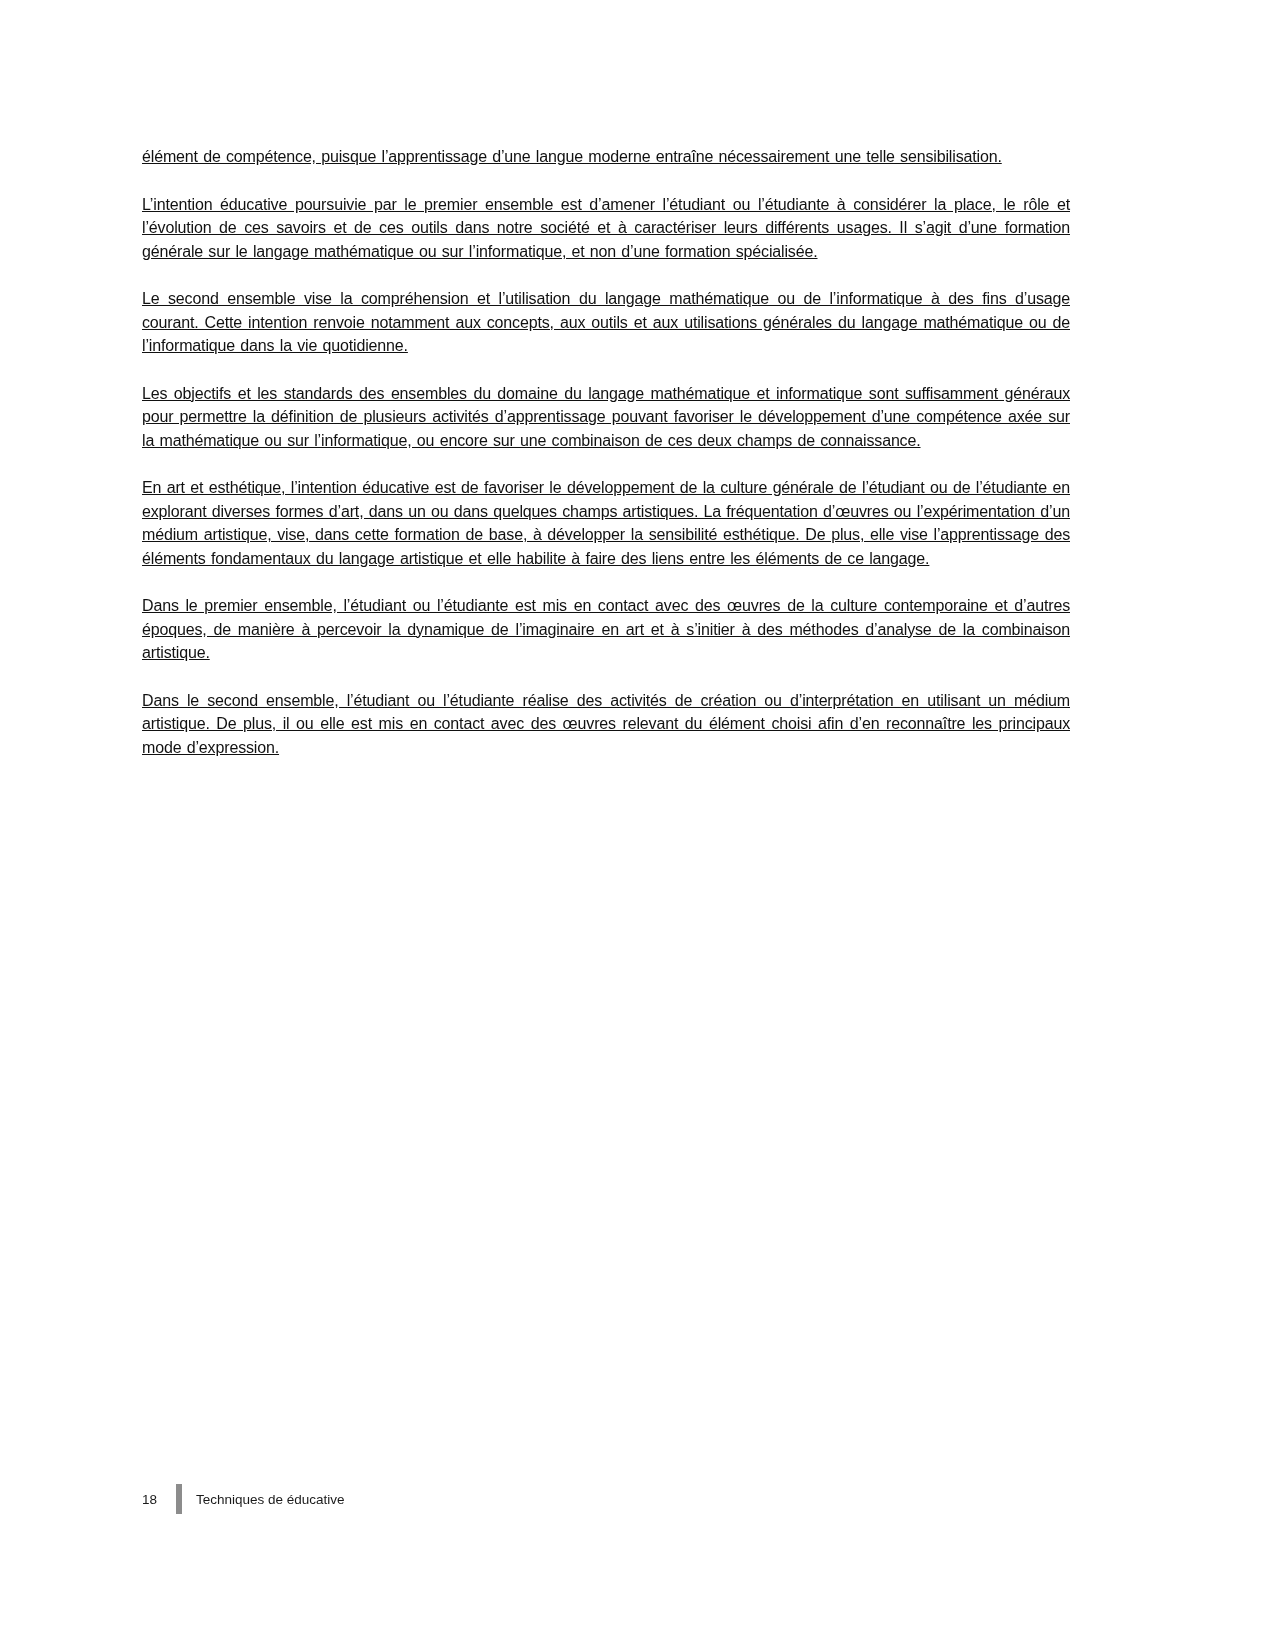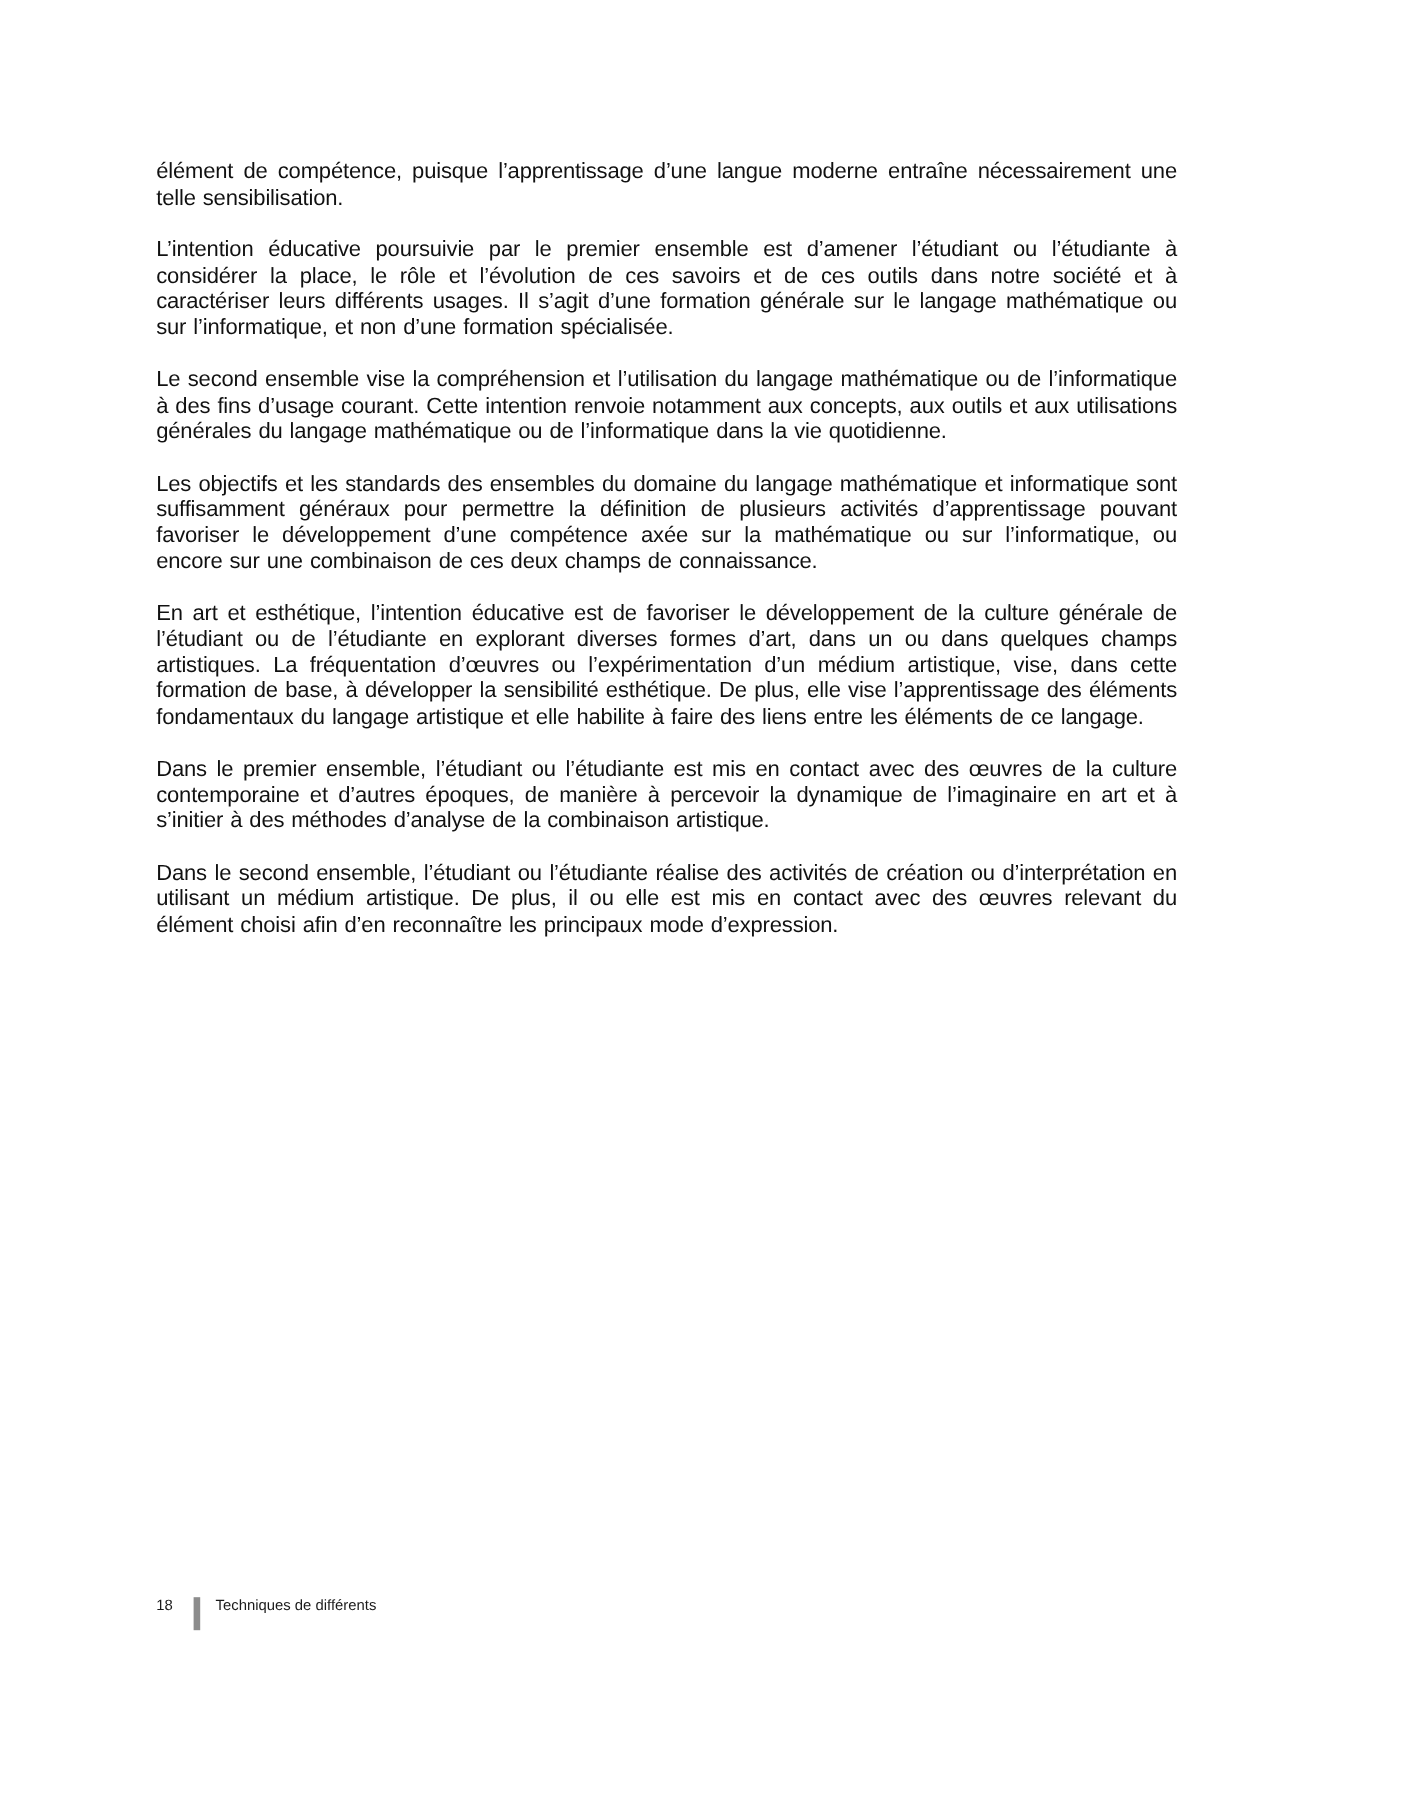--- a/index.html
+++ b/index.html
@@ -15,40 +15,41 @@
     color: #111111;
     overflow: hidden;
   }
   .page {
     position: absolute;
     left: 142px;
     top: 145px;
     width: 928px;
   }
   .para {
-    font-size: 20px;
+    font-size: 16px;
     line-height: 23.5px;
     text-align: justify;
     letter-spacing: -0.15px;
     margin: 0 0 24px 0;
     word-spacing: 1px;
+    text-decoration: underline;
   }
   .heading {
     font-size: 17.5px;
     font-weight: bold;
     letter-spacing: -0.2px;
     margin: 34px 0 13px 0;
   }
   .heading:first-child { margin-top: 0; }
   .footer {
     position: absolute;
     left: 142px;
-    top: 1452px;
+    top: 1484px;
     display: flex;
-    align-items: flex-start;
+    align-items: center;
     font-size: 13.5px;
     color: #1a1a1a;
   }
   .footer .pagenum {
     width: 34px;
   }
   .footer .bar {
     width: 6px;
     height: 30px;
     margin-right: 14px;
@@ -72,14 +73,14 @@
   <p class="para">En art et esthétique, l’intention éducative est de favoriser le développement de la culture générale de l’étudiant ou de l’étudiante en explorant diverses formes d’art, dans un ou dans quelques champs artistiques.  La fréquentation d’œuvres ou l’expérimentation d’un médium artistique, vise, dans cette formation de base, à développer la sensibilité esthétique.  De plus, elle vise l’apprentissage des éléments fondamentaux du langage artistique et elle habilite à faire des liens entre les éléments de ce langage.</p>
 
   <p class="para">Dans le premier ensemble, l’étudiant ou l’étudiante est mis en contact avec des œuvres de la culture contemporaine et d’autres époques, de manière à percevoir la dynamique de l’imaginaire en art et à s’initier à des méthodes d’analyse de la combinaison artistique.</p>
 
   <p class="para">Dans le second ensemble, l’étudiant ou l’étudiante réalise des activités de création ou d’interprétation en utilisant un médium artistique.  De plus, il ou elle est mis en contact avec des œuvres relevant du élément choisi afin d’en reconnaître les principaux mode d’expression.</p>
 </div>
 
 <div class="footer">
   <span class="pagenum">18</span>
   <span class="bar" style="background: rgb(140, 140, 140);"></span>
-  <span class="doctitle">Techniques de différents</span>
+  <span class="doctitle">Techniques de éducative</span>
 </div>
 
 </body></html>

